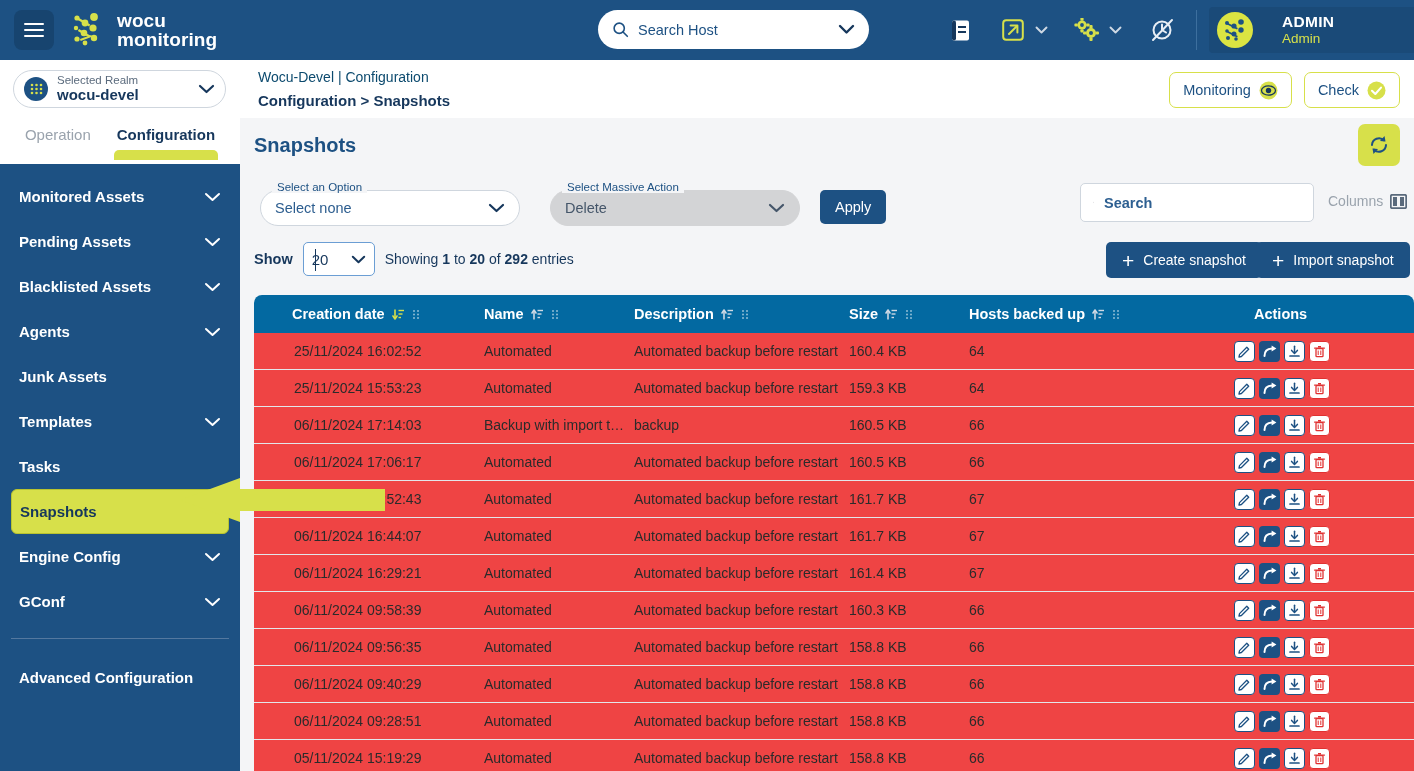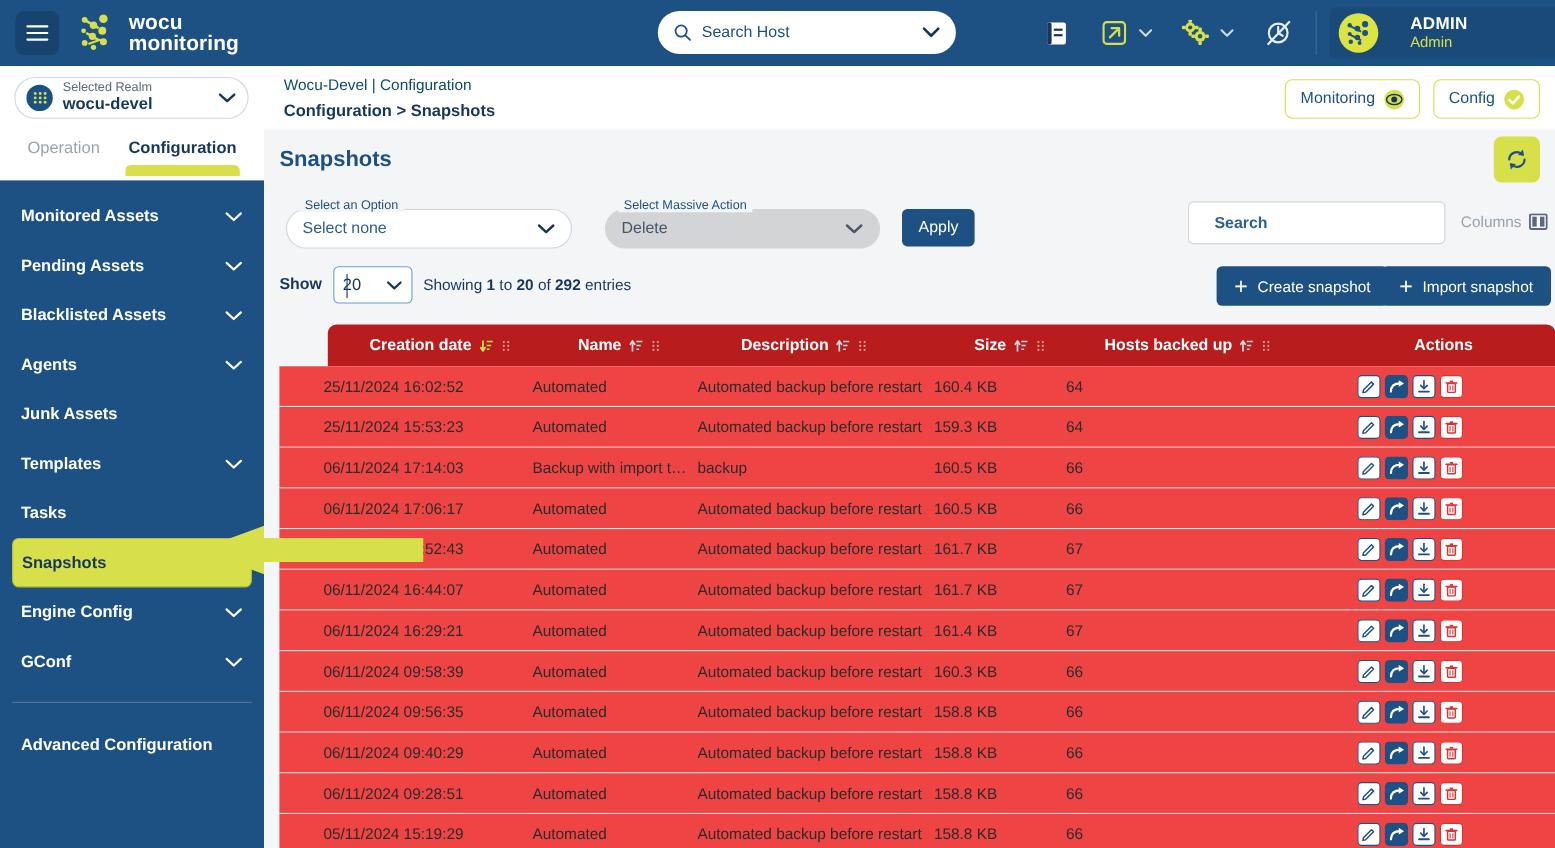--- a/index.html
+++ b/index.html
@@ -178,22 +178,22 @@
     color:#fff; display:flex; align-items:center; gap:9px; padding:0 16px; cursor:pointer;
     font-size:14px;
   }
   .tbtn .plus { font-size:21px; line-height:1; font-weight:400; }
   #btn-create { left:1106px; }
   #btn-import { left:1256px; }
 
   
   .table { position:absolute; left:254px; top:295px; width:1160px; }
   .thead {
-    height:38px; background:#b91c1c; border-radius:8px 8px 0 0;
-    display:flex; align-items:center; color:#fff; font-size:14.5px; font-weight:700;margin-left:44px;
+    height:38px; background:#0369a1; border-radius:8px 8px 0 0;
+    display:flex; align-items:center; color:#fff; font-size:14.5px; font-weight:700;
   }
   .th { display:flex; align-items:center; gap:7px; }
   .grip { display:inline-flex; opacity:.55; }
   .tr {
     height:37px; display:flex; align-items:center; background:#ef4444;
     border-bottom:1px solid #e3e6ea; font-size:14px; color:#2b2b2b; font-weight:400;
   }
   .td { overflow:hidden; white-space:nowrap; text-overflow:ellipsis; }
   .c-date { width:230px; padding-left:40px; }
   .c-name { width:150px; }
@@ -372,21 +372,21 @@
     <div class="topright-btns">
       <div class="pill">
         <span>Monitoring</span>
         <svg width="19" height="19" viewBox="0 0 19 19">
           <circle cx="9.5" cy="9.5" r="9" fill="#d7e04a"></circle>
           <ellipse cx="9.5" cy="9.5" rx="7" ry="4.6" fill="none" stroke="#16375c" stroke-width="1.3"></ellipse>
           <circle cx="9.5" cy="9.5" r="2.7" fill="#16375c"></circle>
         </svg>
       </div>
       <div class="pill">
-        <span>Config</span>
+        <span>Check</span>
         <svg width="19" height="19" viewBox="0 0 19 19">
           <circle cx="9.5" cy="9.5" r="9" fill="#d7e04a"></circle>
           <polyline points="5,9.8 8.3,13 14,6.6" fill="none" stroke="#fff" stroke-width="2.1" stroke-linecap="round" stroke-linejoin="round"></polyline>
         </svg>
       </div>
     </div>
   </div>
 
   <div class="tabs">
     <div class="tab inactive">Operation</div>

